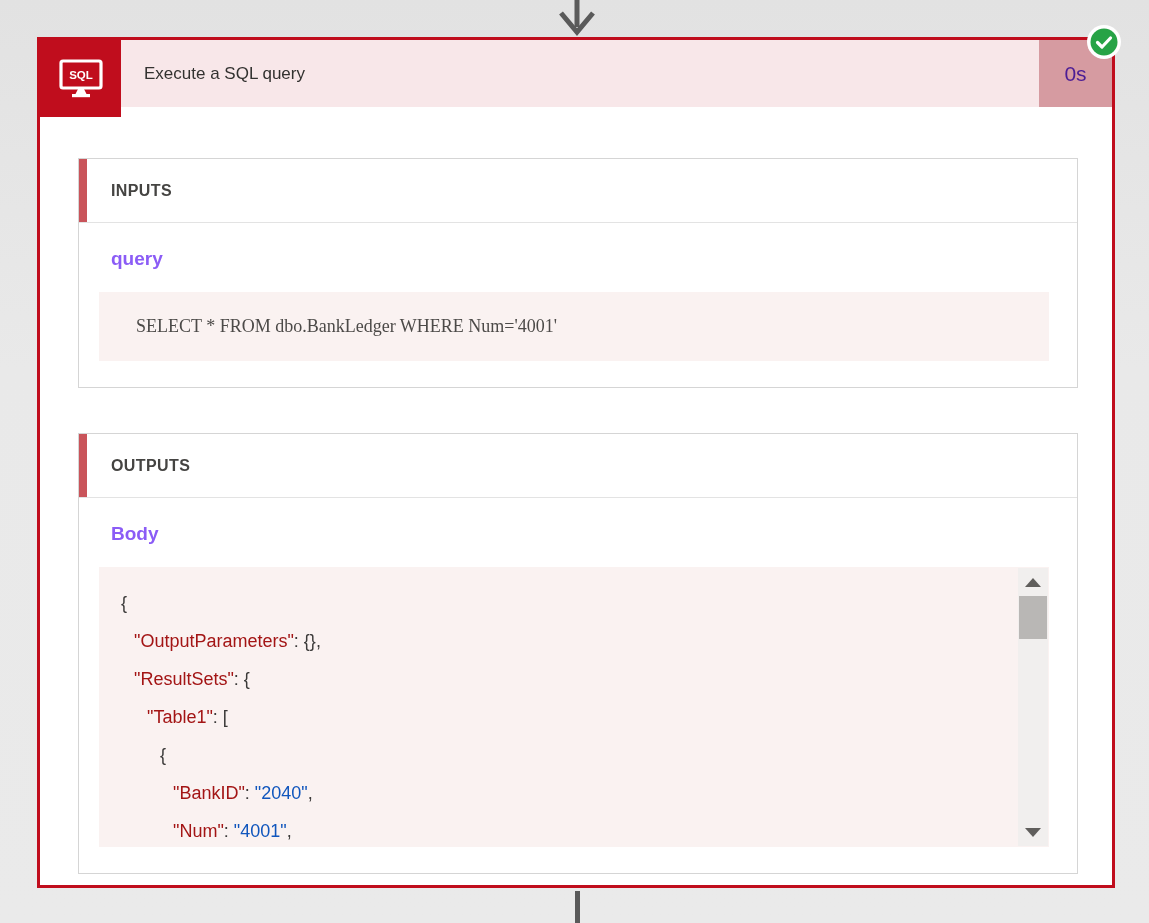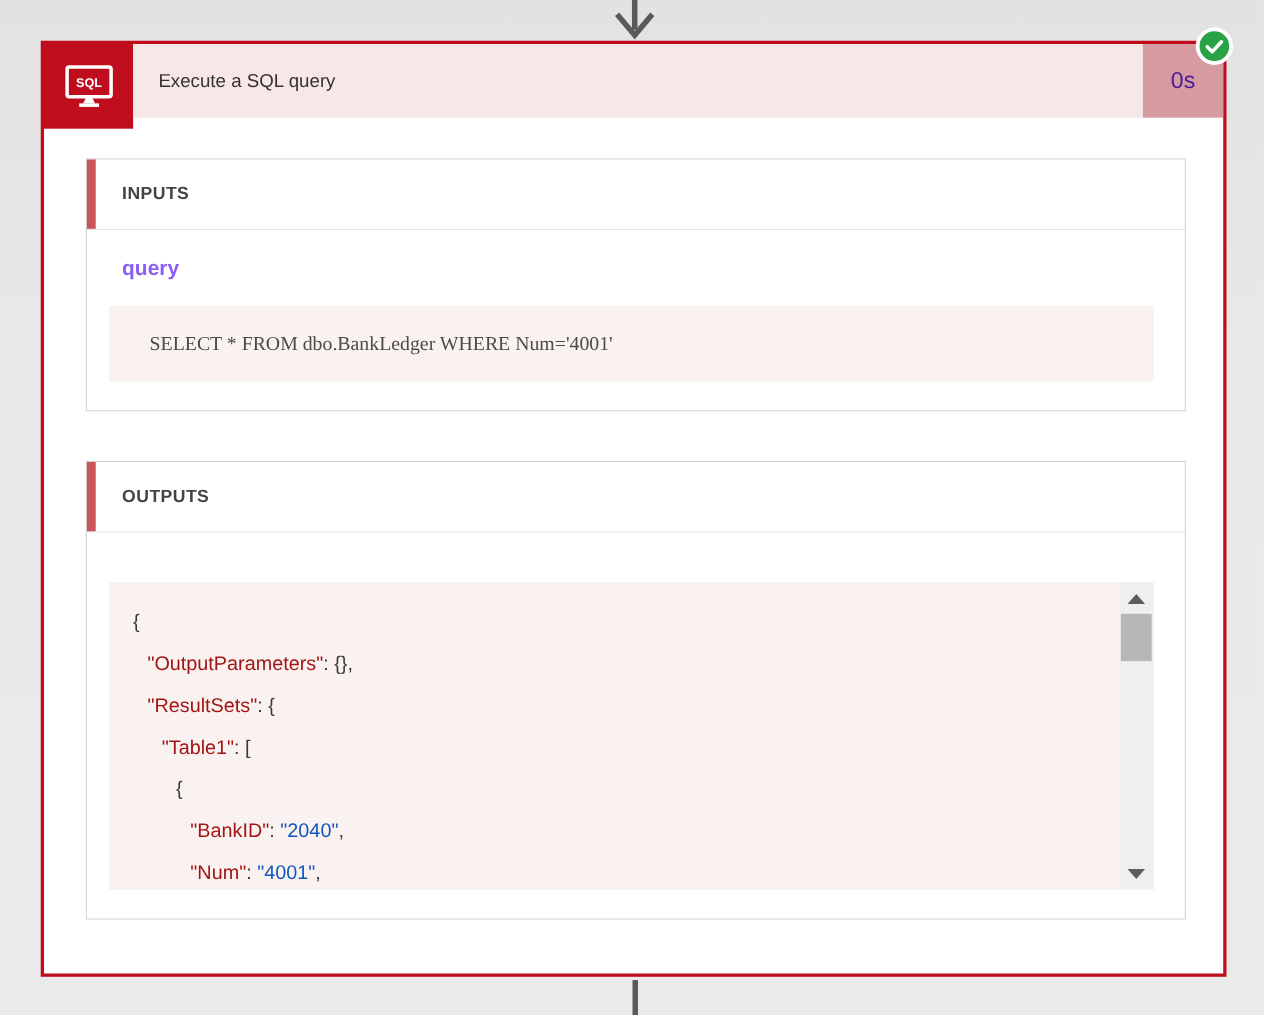--- a/index.html
+++ b/index.html
@@ -32,21 +32,21 @@
   .card-header{display:flex;height:67px;cursor:pointer;}
   .icon-box{width:81px;height:77px;background:var(--brand-red);display:flex;align-items:center;justify-content:center;flex:0 0 81px;}
   .title-area{flex:1;background:var(--header-pink);display:flex;align-items:center;padding-left:23px;}
   .card-title{font-size:17px;color:#333230;}
   .duration-box{flex:0 0 73px;background:var(--duration-pink);display:flex;align-items:center;justify-content:center;font-size:21px;color:#4c1d95;}
   .status-badge{position:absolute;top:-16px;right:-10px;width:36px;height:36px;}
 
   .section{
     margin-left:38px;width:1000px;border:1px solid var(--box-border);background:#fff;
   }
-  .section.inputs{margin-top:37px;}
+  .section.inputs{margin-top:51px;}
   .section.outputs{margin-top:45px;}
   .section-header{position:relative;height:64px;display:flex;align-items:center;border-bottom:1px solid #e3e3e3;}
   .accent-bar{position:absolute;left:0;top:0;width:8px;height:100%;background:var(--accent-bar);}
   .section-heading{padding-left:32px;font-size:16px;font-weight:bold;color:#454442;letter-spacing:.4px;}
   .section-content{padding:24px 28px 26px 20px;}
   .field-label{margin-left:12px;font-size:19px;font-weight:bold;color:#8b5cf6;line-height:24px;}
   .code-block{
     margin-top:21px;background:var(--code-bg);
   }
   .code-block.query{height:69px;display:flex;align-items:center;padding-left:37px;font-size:18px;color:#4c4a48;font-family:Liberation Serif, serif;}
@@ -105,20 +105,21 @@
       <div class="code-block query">SELECT * FROM dbo.BankLedger WHERE Num='4001'</div>
     </div>
   </div>
 
   <div class="section outputs">
     <div class="section-header">
       <div class="accent-bar"></div>
       <div class="section-heading">OUTPUTS</div>
     </div>
     <div class="section-content">
+      <div class="field-label">Body</div>
       <div class="code-block json">
         <div id="json-lines">
             <div class="code-line" style="padding-left: 0px;"><span class="tok-punct">{</span></div>
             <div class="code-line" style="padding-left: 13px;"><span class="tok-key">"OutputParameters"</span><span class="tok-punct">: {},</span></div>
             <div class="code-line" style="padding-left: 13px;"><span class="tok-key">"ResultSets"</span><span class="tok-punct">: {</span></div>
             <div class="code-line" style="padding-left: 26px;"><span class="tok-key">"Table1"</span><span class="tok-punct">: [</span></div>
             <div class="code-line" style="padding-left: 39px;"><span class="tok-punct">{</span></div>
             <div class="code-line" style="padding-left: 52px;"><span class="tok-key">"BankID"</span><span class="tok-punct">: </span><span class="tok-string">"2040"</span><span class="tok-punct">,</span></div>
             <div class="code-line" style="padding-left: 52px;"><span class="tok-key">"Num"</span><span class="tok-punct">: </span><span class="tok-string">"4001"</span><span class="tok-punct">,</span></div>
           </div>

